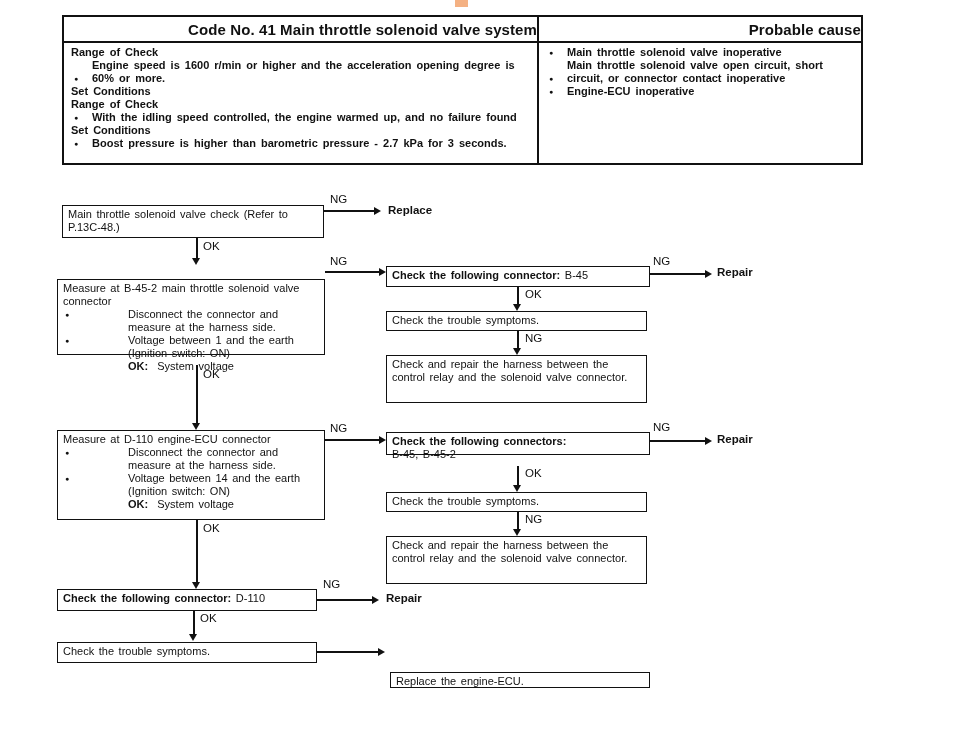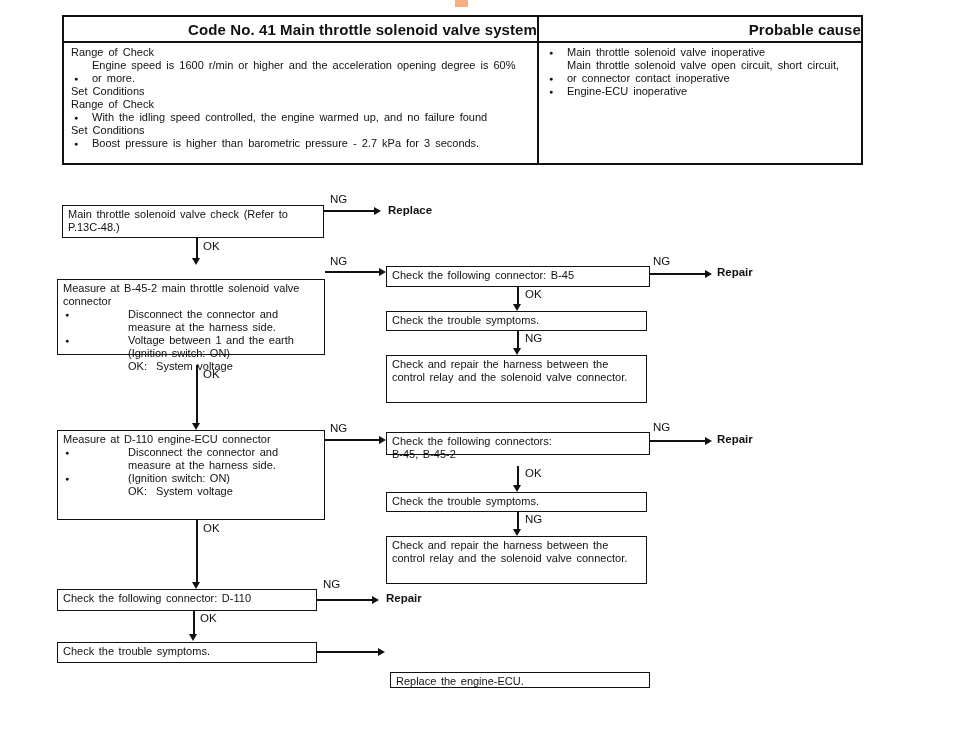--- a/index.html
+++ b/index.html
@@ -8,33 +8,33 @@
   .artifact{position:absolute;width:13px;height:7px;top:0;left:455px;}
 
   
   .ftable{position:absolute;left:62px;top:15px;width:801px;height:150px;border:2px solid #111;
           display:grid;grid-template-rows:26px 1fr;box-sizing:border-box;}
   .frow{display:grid;grid-template-columns:473px 1fr;}
   .fhead{border-bottom:2px solid #111;text-align:right;}
   .fcell{box-sizing:border-box;overflow:hidden;}
   .fcell.right{border-left:2px solid #111;}
   .hcell{font-size:15px;font-weight:bold;padding:4px 0 0 8px;letter-spacing:0.1px;}
-  .bodycell{font-size:11px;line-height:13px;padding:3px 16px 2px 7px;word-spacing:2px;}
+  .bodycell{font-size:11px;line-height:13px;padding:3px 16px 2px 7px;word-spacing:2px;font-weight:bold;}
   .cline{display:block;}
   .cbullet{display:flex;align-items:flex-end;}
   .blt{flex:0 0 18px;font-size:7px;line-height:13px;padding-left:3px;}
   .btxt{flex:1;}
 
   
   .fc-box{position:absolute;border:1.5px solid #111;box-sizing:border-box;background:#fff;
           font-size:11px;line-height:13px;padding:2px 4px 2px 5px;word-spacing:1.5px;}
   .ln{display:block;}
   .fbul{display:flex;gap:47px;}
   .fbul .blt{flex:0 0 16px;padding-left:2px;}
-  b{font-weight:normal;margin-top:7px;}
+  b{font-weight:bold;margin-top:7px;}
   .val{white-space:pre-wrap;}
   .lbl{position:absolute;font-size:11.5px;word-spacing:1px;}
   .term{position:absolute;font-size:11.5px;font-weight:bold;}
   .hline{position:absolute;height:1.5px;background:#111;}
   .vline{position:absolute;width:1.5px;background:#111;}
   .ah-r{position:absolute;width:0;height:0;border-top:4px solid transparent;
         border-bottom:4px solid transparent;border-left:7px solid #111;}
   .ah-d{position:absolute;width:0;height:0;border-left:4px solid transparent;
         border-right:4px solid transparent;border-top:7px solid #111;}
 </style>
@@ -146,20 +146,21 @@
 
   <div class="fc-box" style="left:57px;top:430px;width:268px;height:90px">
     <div class="ln">Measure at D-110 engine-ECU connector</div>
     <div class="fbul">
       <span class="blt">●</span>
       <span class="btxt">Disconnect the connector and measure at the harness side.</span>
     </div>
     <div class="fbul">
       <span class="blt">●</span>
       <div class="btxt">
+        <div>Voltage between 14 and the earth</div>
         <div>(Ignition switch: ON)</div>
         <div><b>OK:</b><span class="val">  System voltage</span></div>
       </div>
     </div>
   </div>
   <span class="lbl" style="left:330px;top:422px">NG</span>
   <div class="hline" style="left:325px;top:439px;width:54px"></div>
   <div class="ah-r" style="left:379px;top:436px"></div>
 
   <div class="fc-box" style="left:386px;top:432px;width:264px;height:23px">

